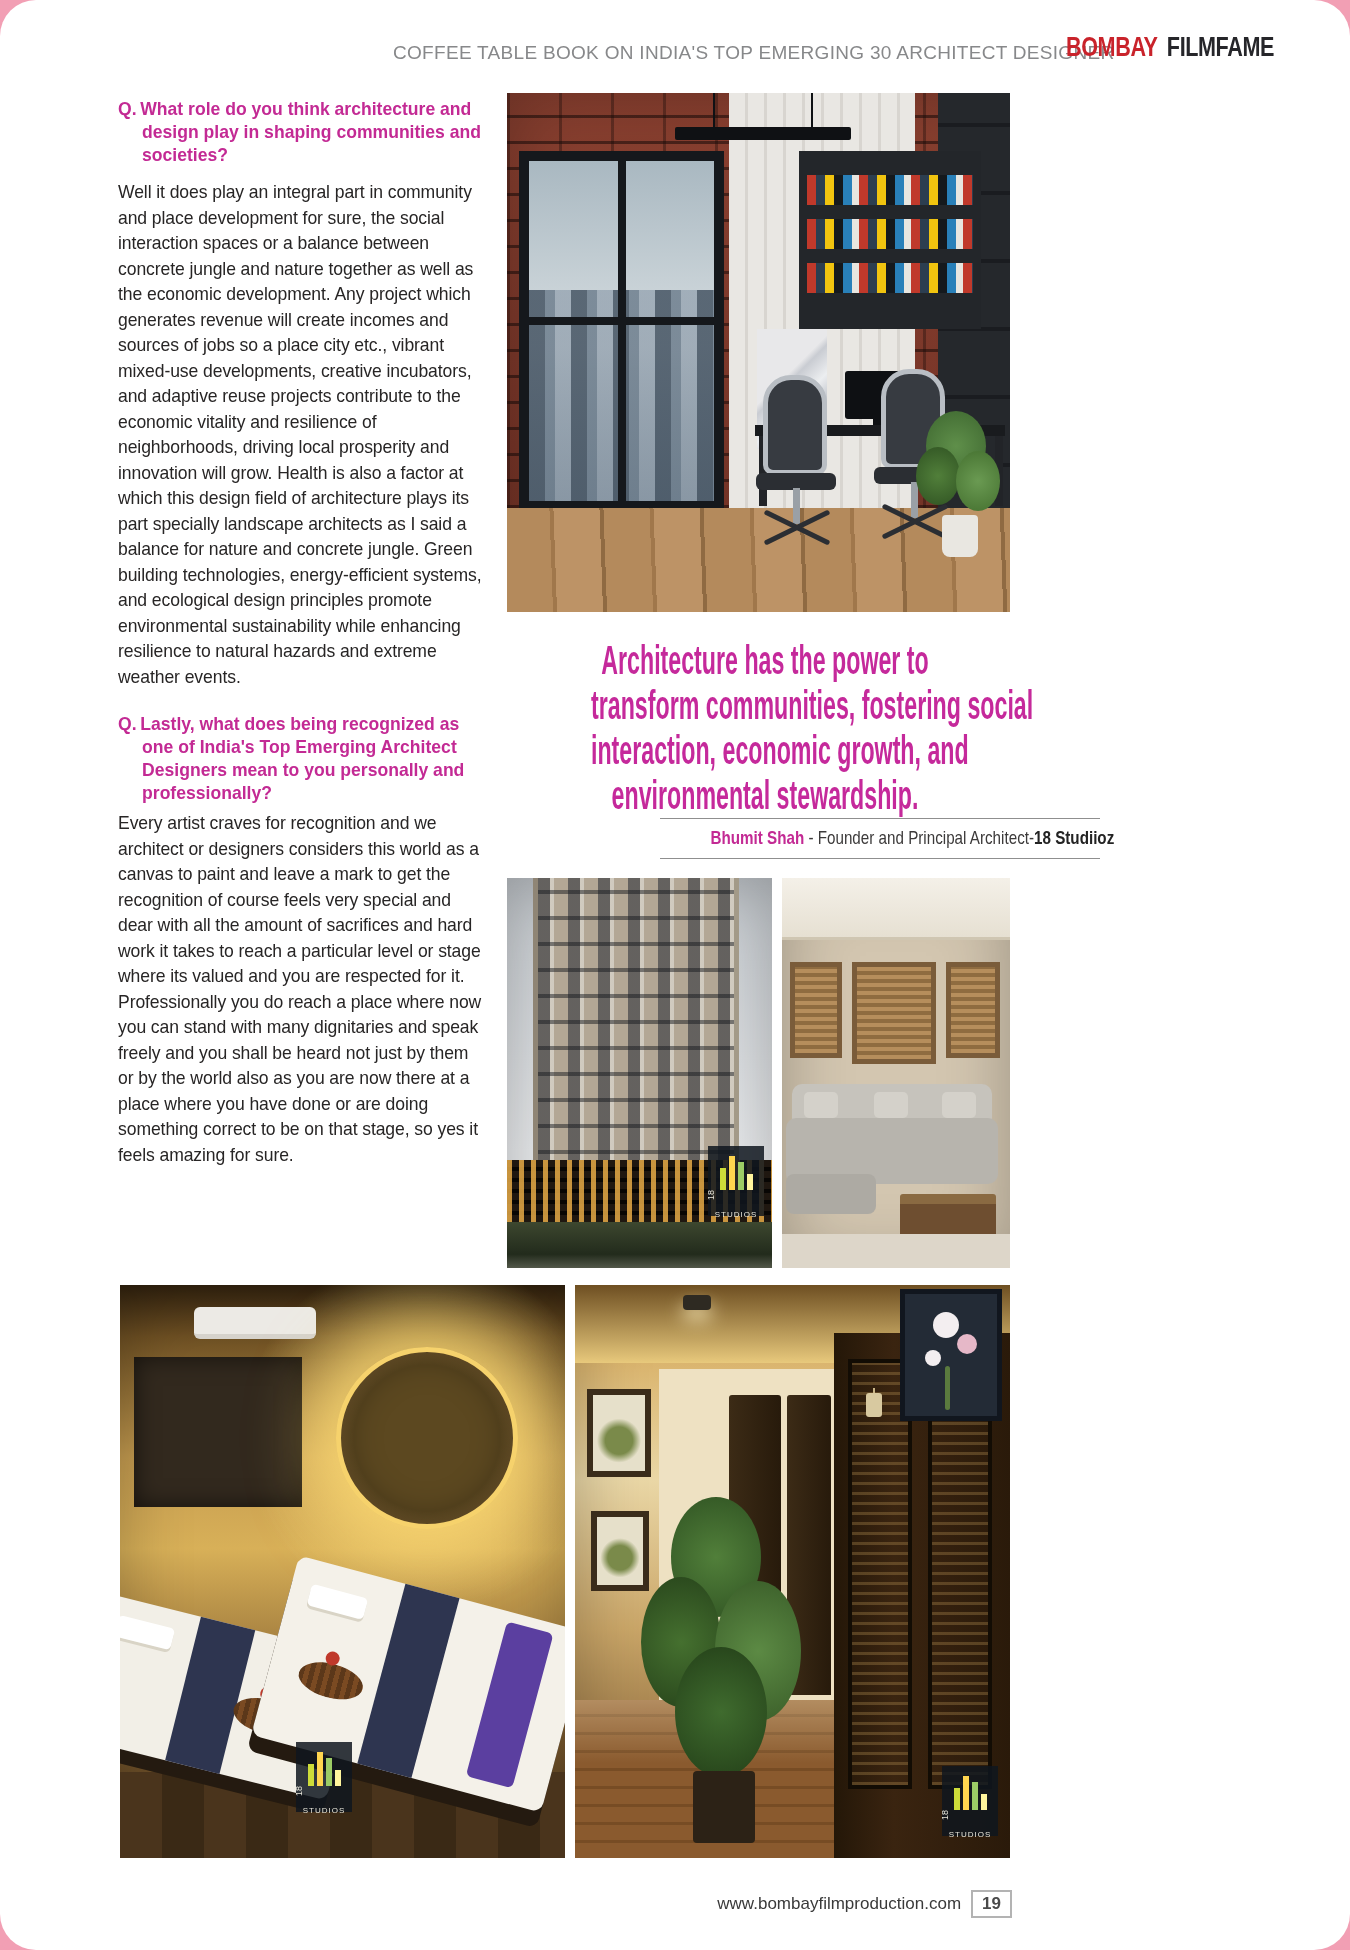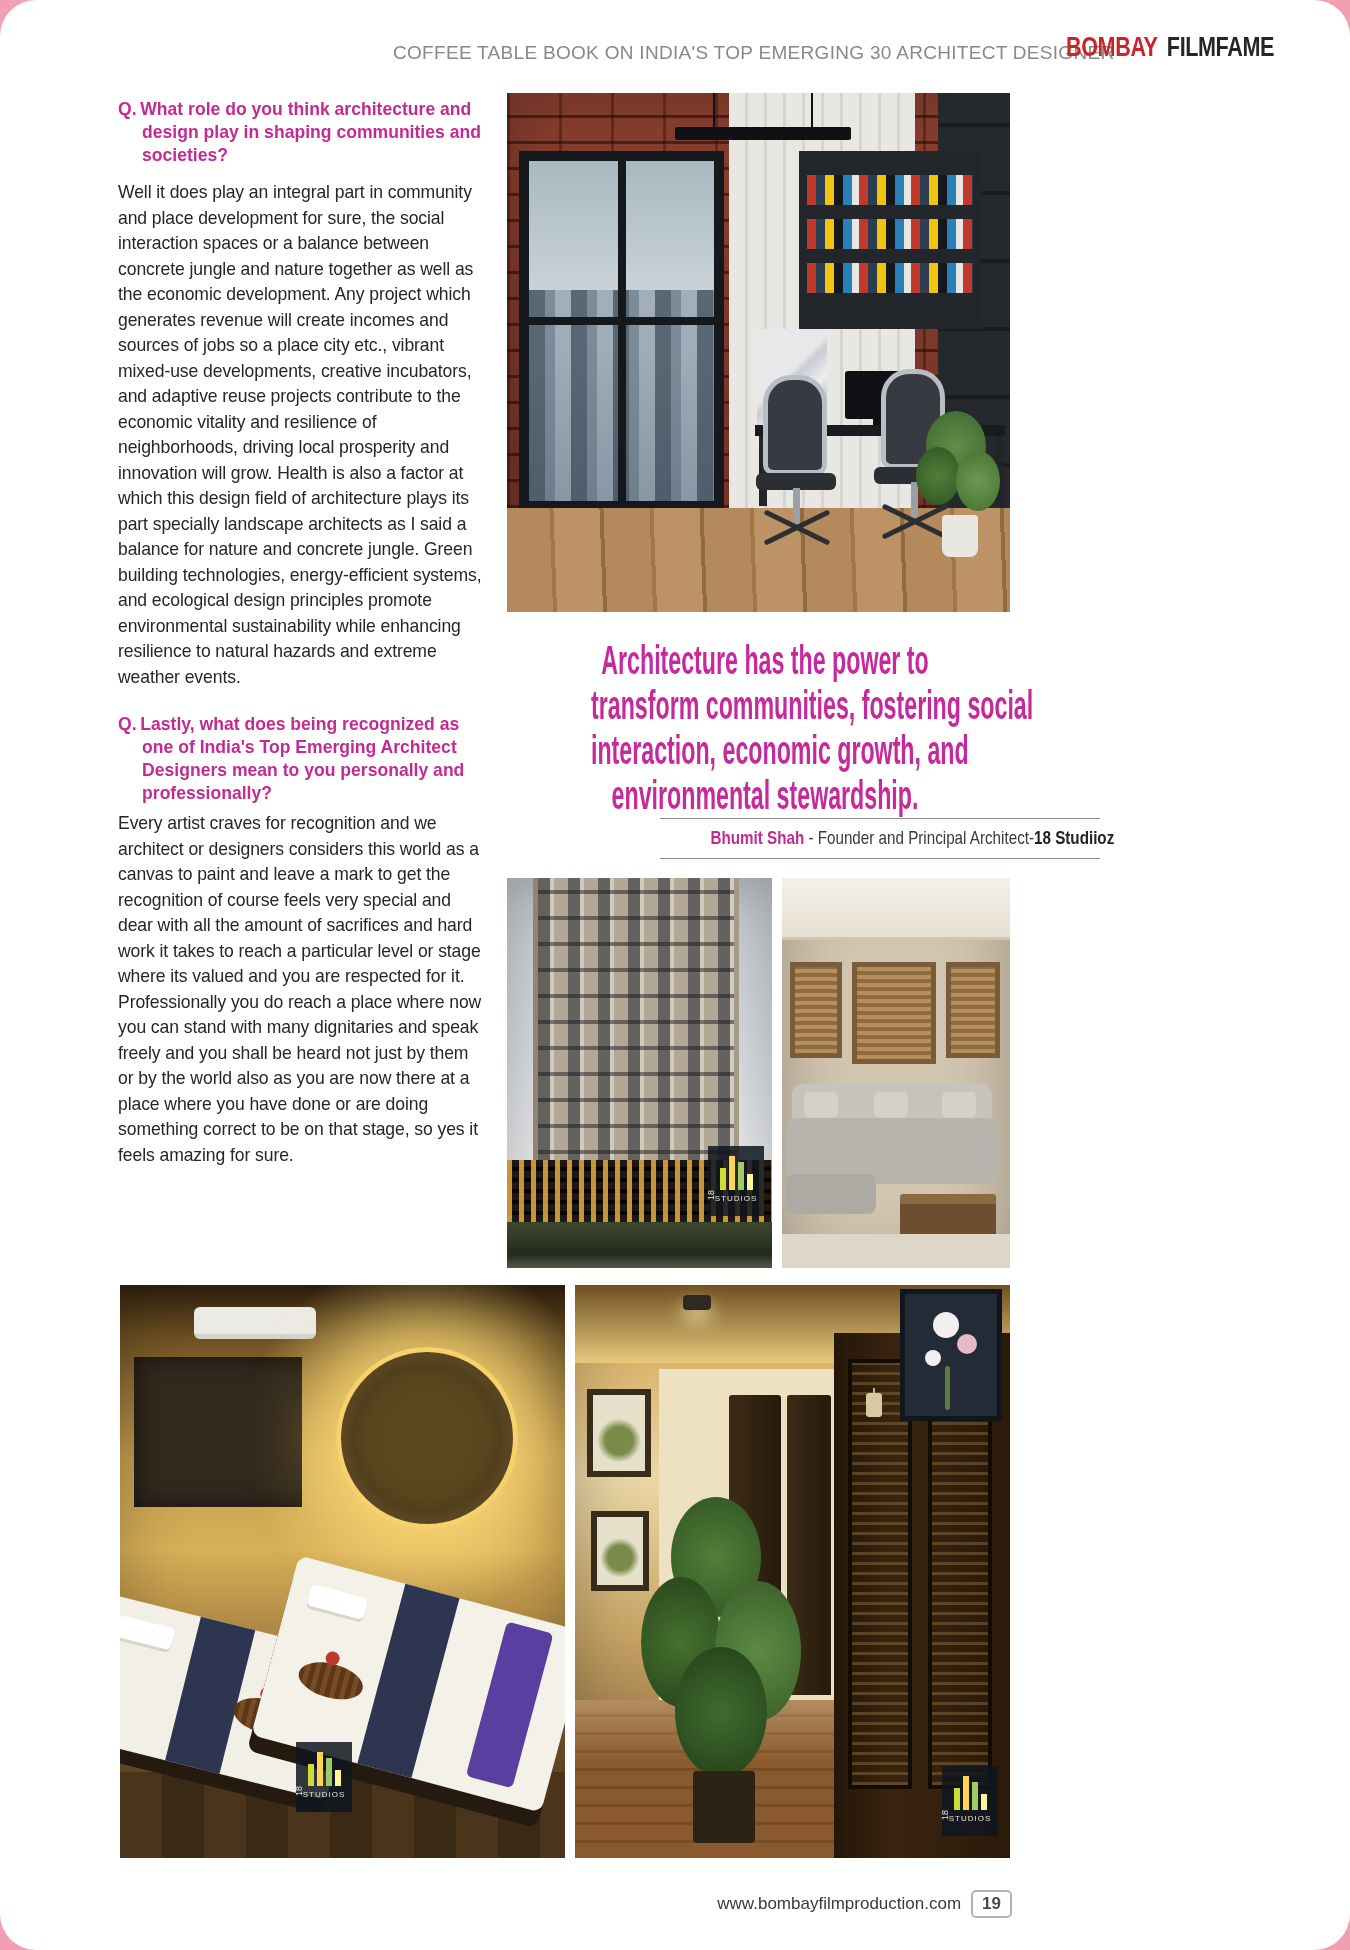--- a/index.html
+++ b/index.html
@@ -197,26 +197,26 @@
 
   
   .wm { position:absolute; width:56px; height:70px; background:rgba(15,22,30,.85); padding:6px 4px 3px 4px; text-align:center; }
   .wm-bars { display:flex; justify-content:center; align-items:flex-end; gap:3px; height:38px; }
   .wm-bars i { display:block; width:6px; }
   .wm-b1 { height:22px; background:#cddc39; }
   .wm-b2 { height:34px; background:#ffd54f; }
   .wm-b3 { height:28px; background:#9ccc65; }
   .wm-b4 { height:16px; background:#fff59d; }
   .wm-num { position:absolute; left:-2px; bottom:16px; color:#e8e6da; font-size:9px; transform:rotate(-90deg); }
-  .wm-text { color:#e8e6da; font-size:8px; letter-spacing:1px; margin-top:4px; }
+  .wm-text { color:#e8e6da; font-size:8px; letter-spacing:1px; margin-top:20px; }
 
   
   .footer { position:absolute; right:338px; top:1890px; display:flex; align-items:center; gap:10px; }
   .footer-site { font-size:17px; color:#3a3a3a; }
-  .footer-badge { min-width:40px; padding:2px 9px; border:2px solid #b3b3b3; border-radius:5px;
+  .footer-badge { min-width:40px; padding:2px 9px; border:2px solid #b3b3b3; border-radius:0;
     font-size:17px; font-weight:bold; color:#4a4a4a; text-align:center; }
 </style>
 </head>
 <body>
 
 <div class="page">
   <div class="sheet">
 
     <div class="hdr-title">COFFEE TABLE BOOK ON INDIA'S TOP EMERGING 30 ARCHITECT DESIGNER</div>
     <div class="hdr-logo">

